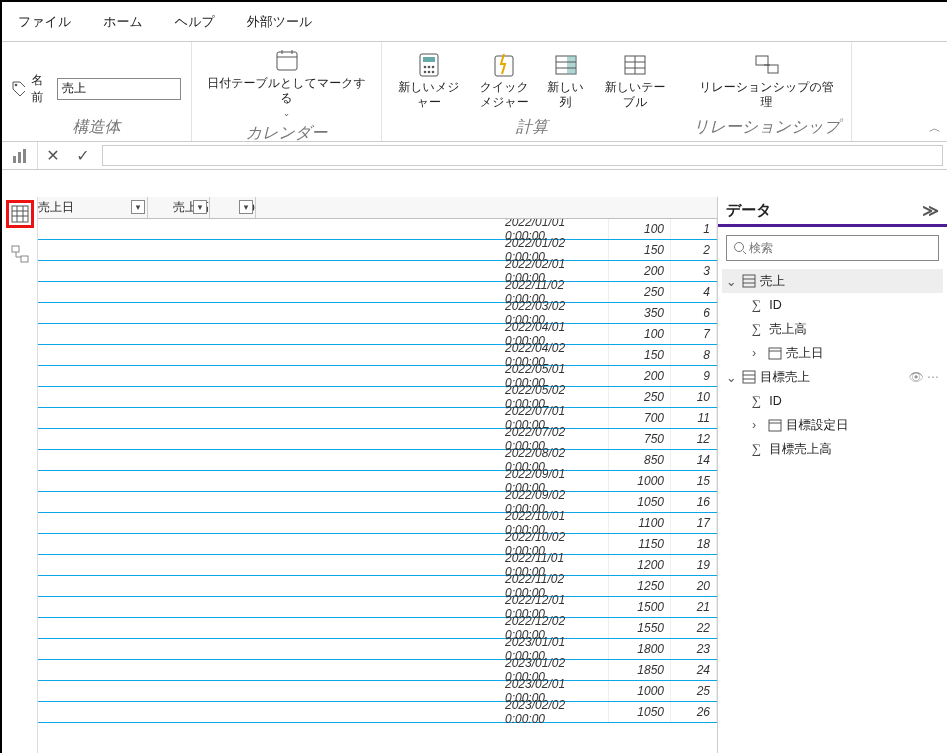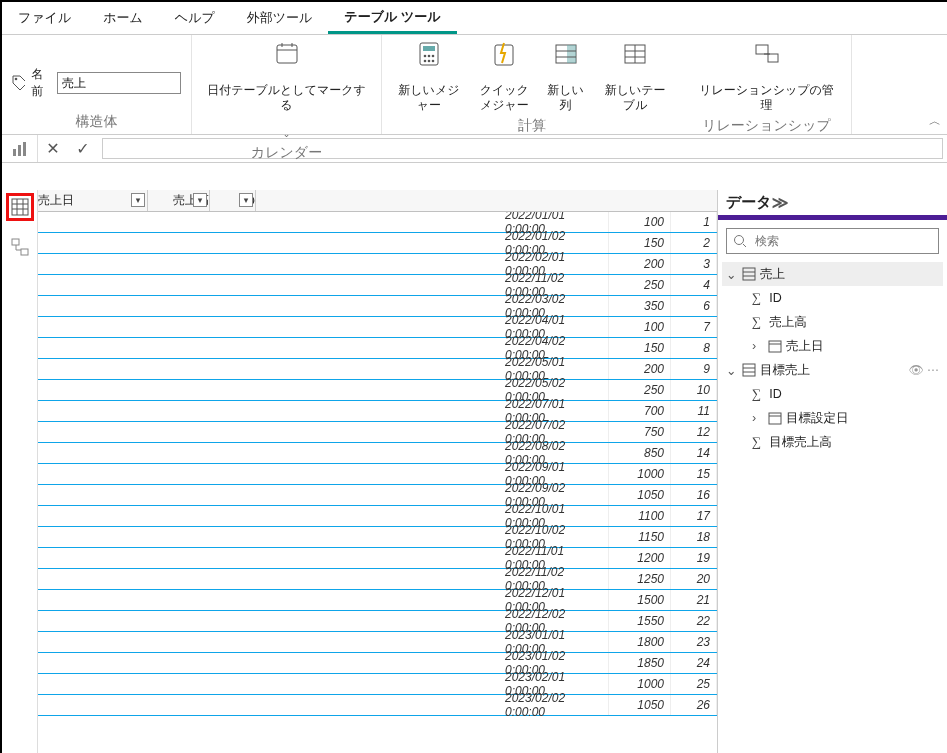--- a/index.html
+++ b/index.html
@@ -2,32 +2,32 @@
 <html><head>
 <meta charset="utf-8">
 <style>
   html, body { margin:0; padding:0; width:947px; height:753px;
     font-family:"Segoe UI","Yu Gothic UI","Meiryo",sans-serif;
     font-size:12px; color:#222; background:#fff; overflow:hidden;
     border:1px solid #000; box-sizing:border-box; }
   * { box-sizing:border-box; }
 
   
-  .menu { display:flex; height:33px; align-items:stretch; border-bottom:1px solid #ccc; }
+  .menu { display:flex; height:40px; align-items:stretch; border-bottom:1px solid #ccc; }
   .menu-item { padding:0 16px; display:flex; align-items:center; font-size:13px; cursor:default; }
   .menu-item.active { border-bottom:3px solid #009688; font-weight:600; }
 
   
   .ribbon { display:flex; align-items:flex-start; height:100px; border-bottom:1px solid #ccc; position:relative; }
   .rgrp { display:flex; flex-direction:column; align-items:center; height:100%; padding:4px 10px 0 10px; border-right:1px solid #e4e4e4; }
   .rgrp-body { flex:1; display:flex; align-items:center; justify-content:center; gap:10px; }
-  .rgrp-label { font-size:14px; color:#777; padding:2px 0 3px; }
+  .rgrp-label { font-size:16px; color:#777; padding:2px 0 3px;font-style:italic; }
   .name-field { display:flex; align-items:center; gap:6px; margin-top:16px;}
   .name-input { width:124px; height:22px; border:1px solid #888; padding:0 4px; font-size:12px; }
-  .rbtn { display:flex; flex-direction:column; align-items:center; justify-content:center; gap:16px; text-align:center; font-size:12px; line-height:1.25; padding:2px 4px; }
+  .rbtn { display:flex; flex-direction:column; align-items:center; justify-content:center; gap:2px; text-align:center; font-size:12px; line-height:1.25; padding:2px 4px; }
   .rbtn svg { width:26px; height:26px; }
   .chev { position:absolute; right:6px; bottom:4px; font-size:12px; color:#555;}
 
   
   .fbar-row { display:flex; height:28px; border-bottom:1px solid #ccc; }
   .view-btn { width:26px; height:26px; display:flex; align-items:center; justify-content:center; color:#555; }
   .view-btn.active { outline:3px solid #e11; outline-offset:-2px; }
   .fbar-btn { width:30px; display:flex; align-items:center; justify-content:center; color:#555; font-size:16px; }
   .fbar-input { flex:1; border:1px solid #ccc; margin:3px 4px; background:#fff; }
 
@@ -41,22 +41,22 @@
   .gbody { overflow-y:scroll; overflow-x:hidden; flex:1; }
   .grow { display:flex; height:21px; border-bottom:1px solid #0ea5e9;justify-content:flex-end; }
   .gcell { border-right:1px solid #eee; padding:0 6px; display:flex; align-items:center; font-size:12px; font-style:italic; color:#333; }
   .c0 { width:110px; justify-content:flex-start;}
   .c1 { width:62px; justify-content:flex-end;}
   .c2 { width:46px; justify-content:flex-end;}
   .gcolh.c0{width:110px;} .gcolh.c1{width:62px;} .gcolh.c2{width:46px;}
 
   
   .panel { width:230px; border-left:1px solid #ccc; display:flex; flex-direction:column; }
-  .phdr { display:flex; align-items:center; height:30px; padding:0 8px; font-weight:700; font-size:15px; border-bottom:5px solid #4c1d95;}
-  .psrch { display:flex; align-items:center; border:1px solid #888; margin:8px; height:26px; padding:0 6px; gap:6px; color:#666;}
+  .phdr { display:flex; align-items:center; justify-content:space-between; height:30px; padding:0 8px; font-weight:700; font-size:15px; border-bottom:3px solid #4c1d95;}
+  .psrch { display:flex; align-items:center; border:1px solid #888; margin:8px; height:26px; padding:0 6px; color:#666;}
   .psrch input { flex:1; border:none; outline:none; font-size:12px;}
   .tree { padding:0 4px; font-size:12.5px; }
   .tnode { display:flex; align-items:center; height:24px; gap:4px; padding-left:4px;}
   .tnode.selected { background:#eee; }
   .tleaf { padding-left:30px; }
   .tleaf2 { padding-left:30px; }
   .caret { width:12px; display:inline-block; color:#555; }
   .hov { font-size:12px; color:#999; margin-left:auto; margin-right:4px;}
 
   
@@ -65,21 +65,20 @@
   .sigma { font-family:"Segoe UI"; font-size:13px; color:#444; margin-right:4px;}
 </style>
 </head>
 <body>
 
 <div class="menu" id="menu">
     <div class="menu-item">ファイル</div>
     <div class="menu-item">ホーム</div>
     <div class="menu-item">ヘルプ</div>
     <div class="menu-item">外部ツール</div>
-    <div class="menu-item active">テーブル ツール</div>
   </div>
 
 <div class="ribbon">
   <div class="rgrp" style="width:190px">
     <div class="rgrp-body">
       <div class="name-field">
         <svg width="16" height="16">
             <path d="M1 1h7l7 7-7 7-7-7z" fill="none" stroke="#555"></path>
             <circle cx="4" cy="4" r="1.3" fill="#555"></circle>
           </svg>

